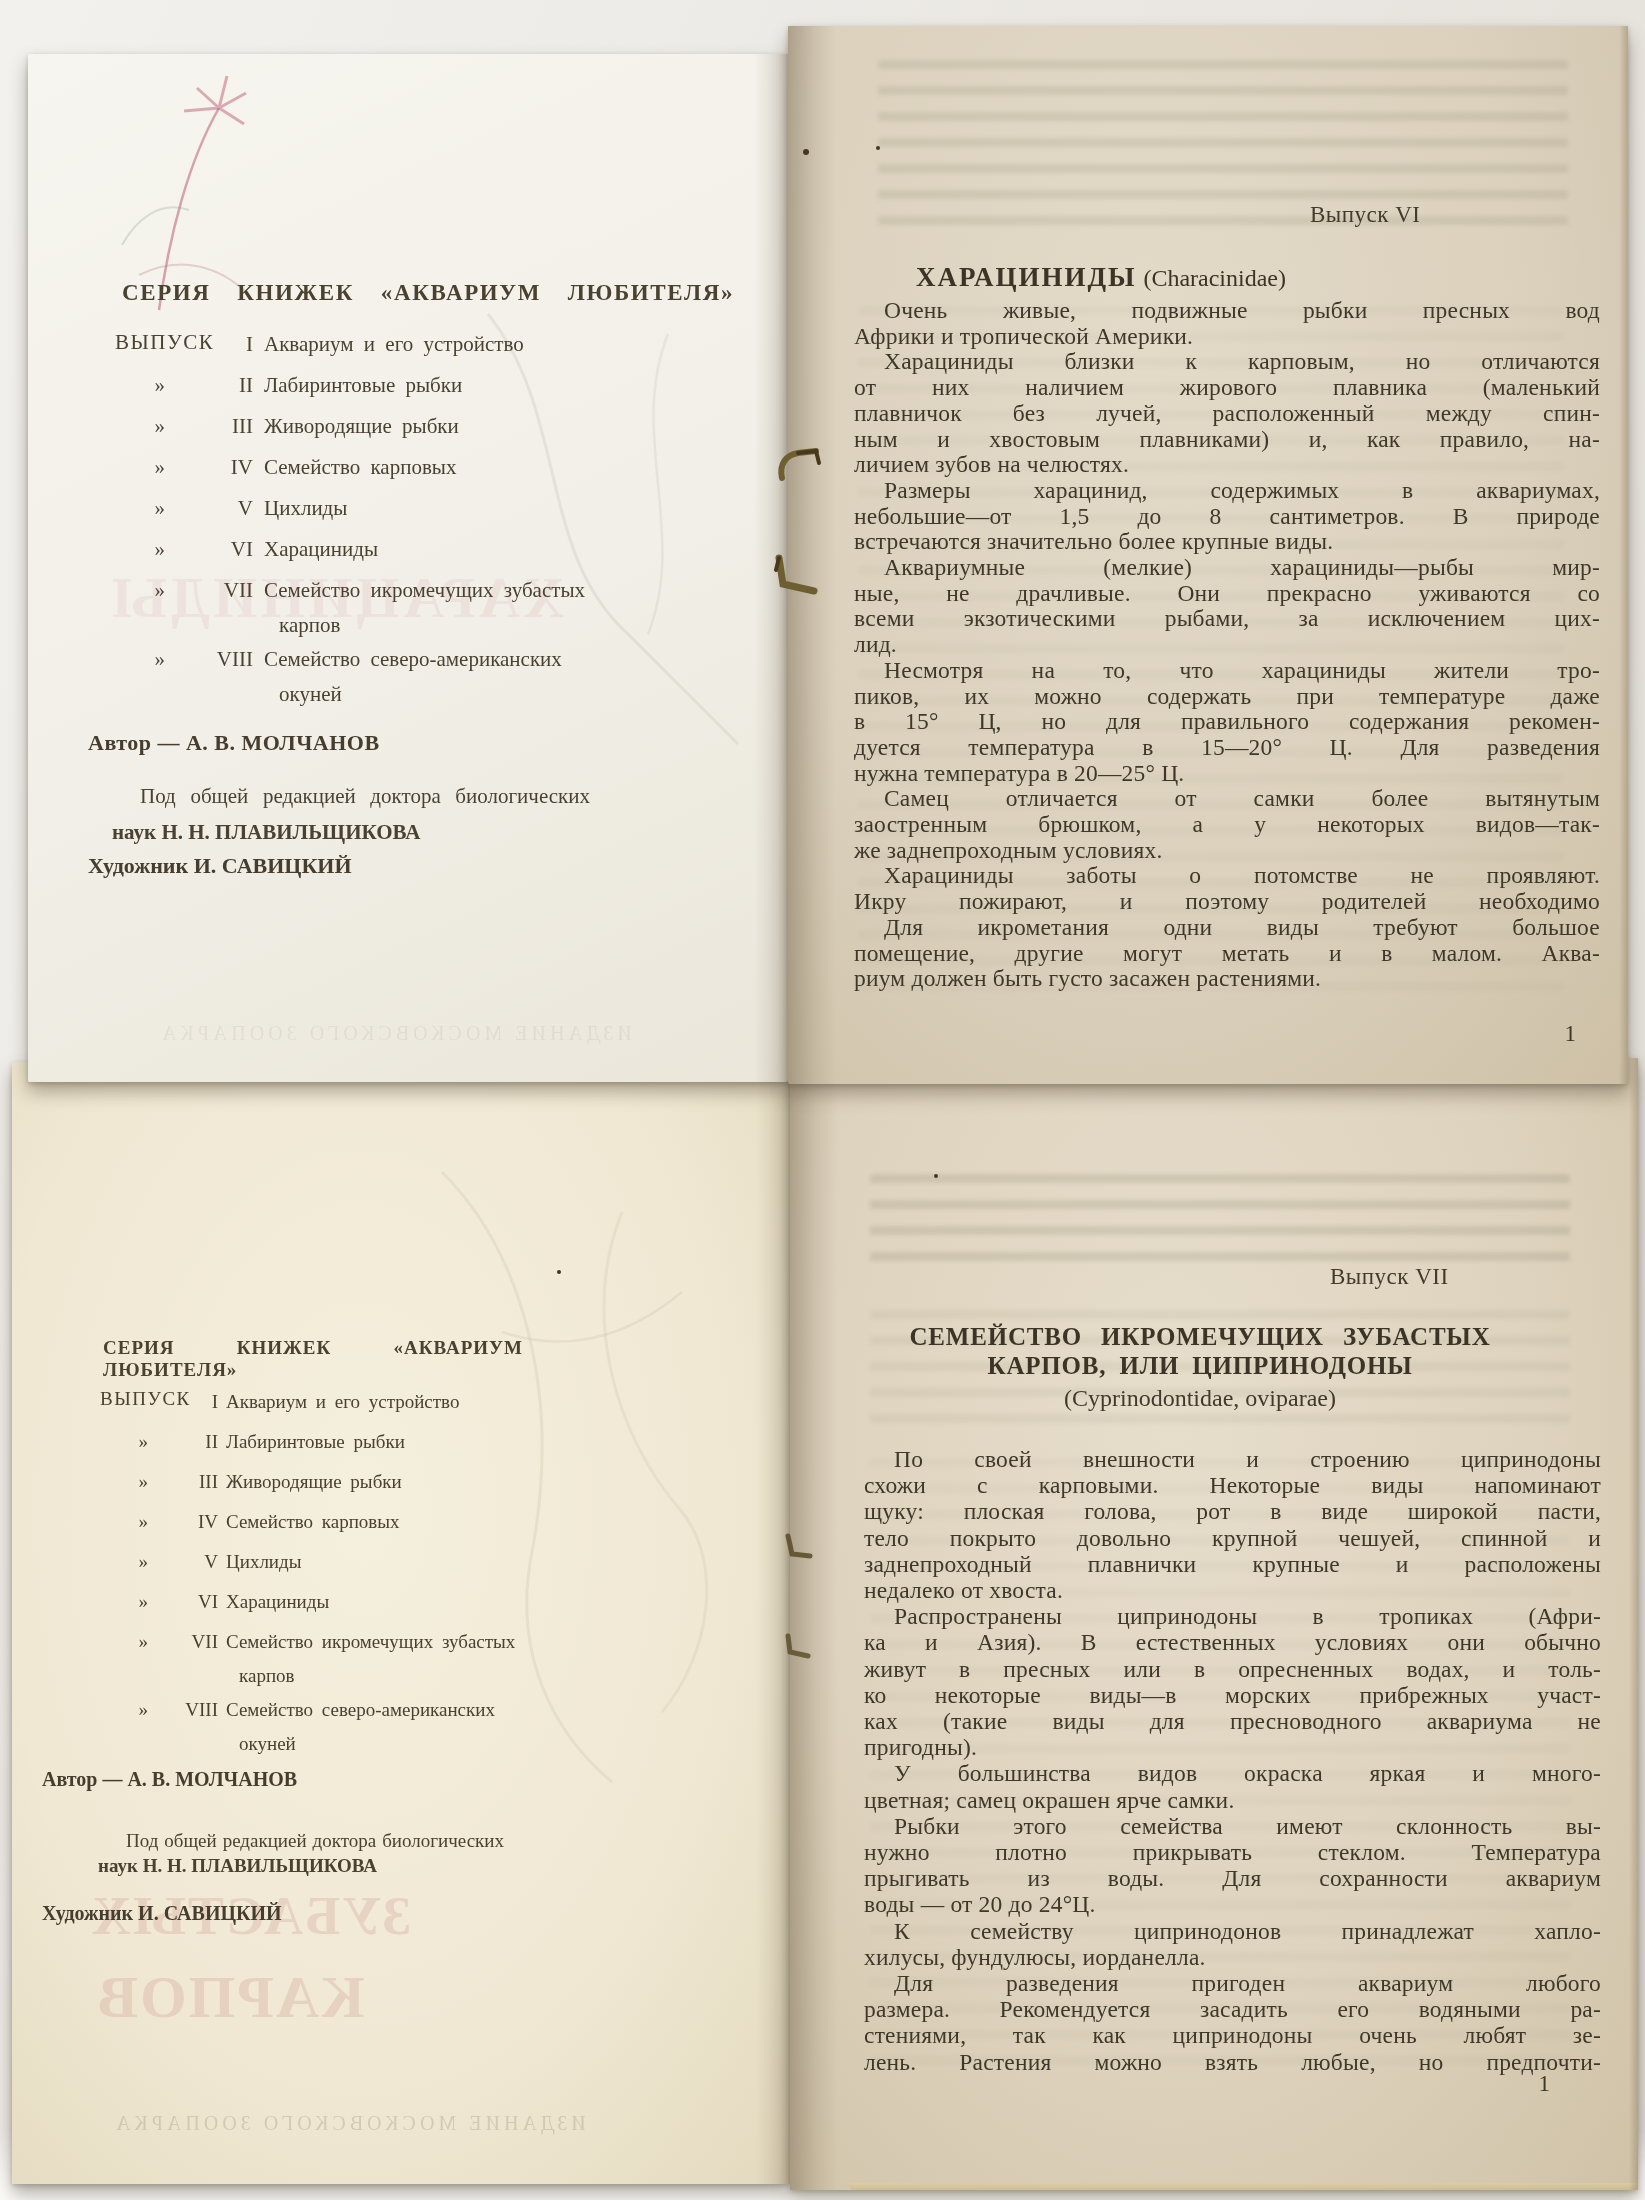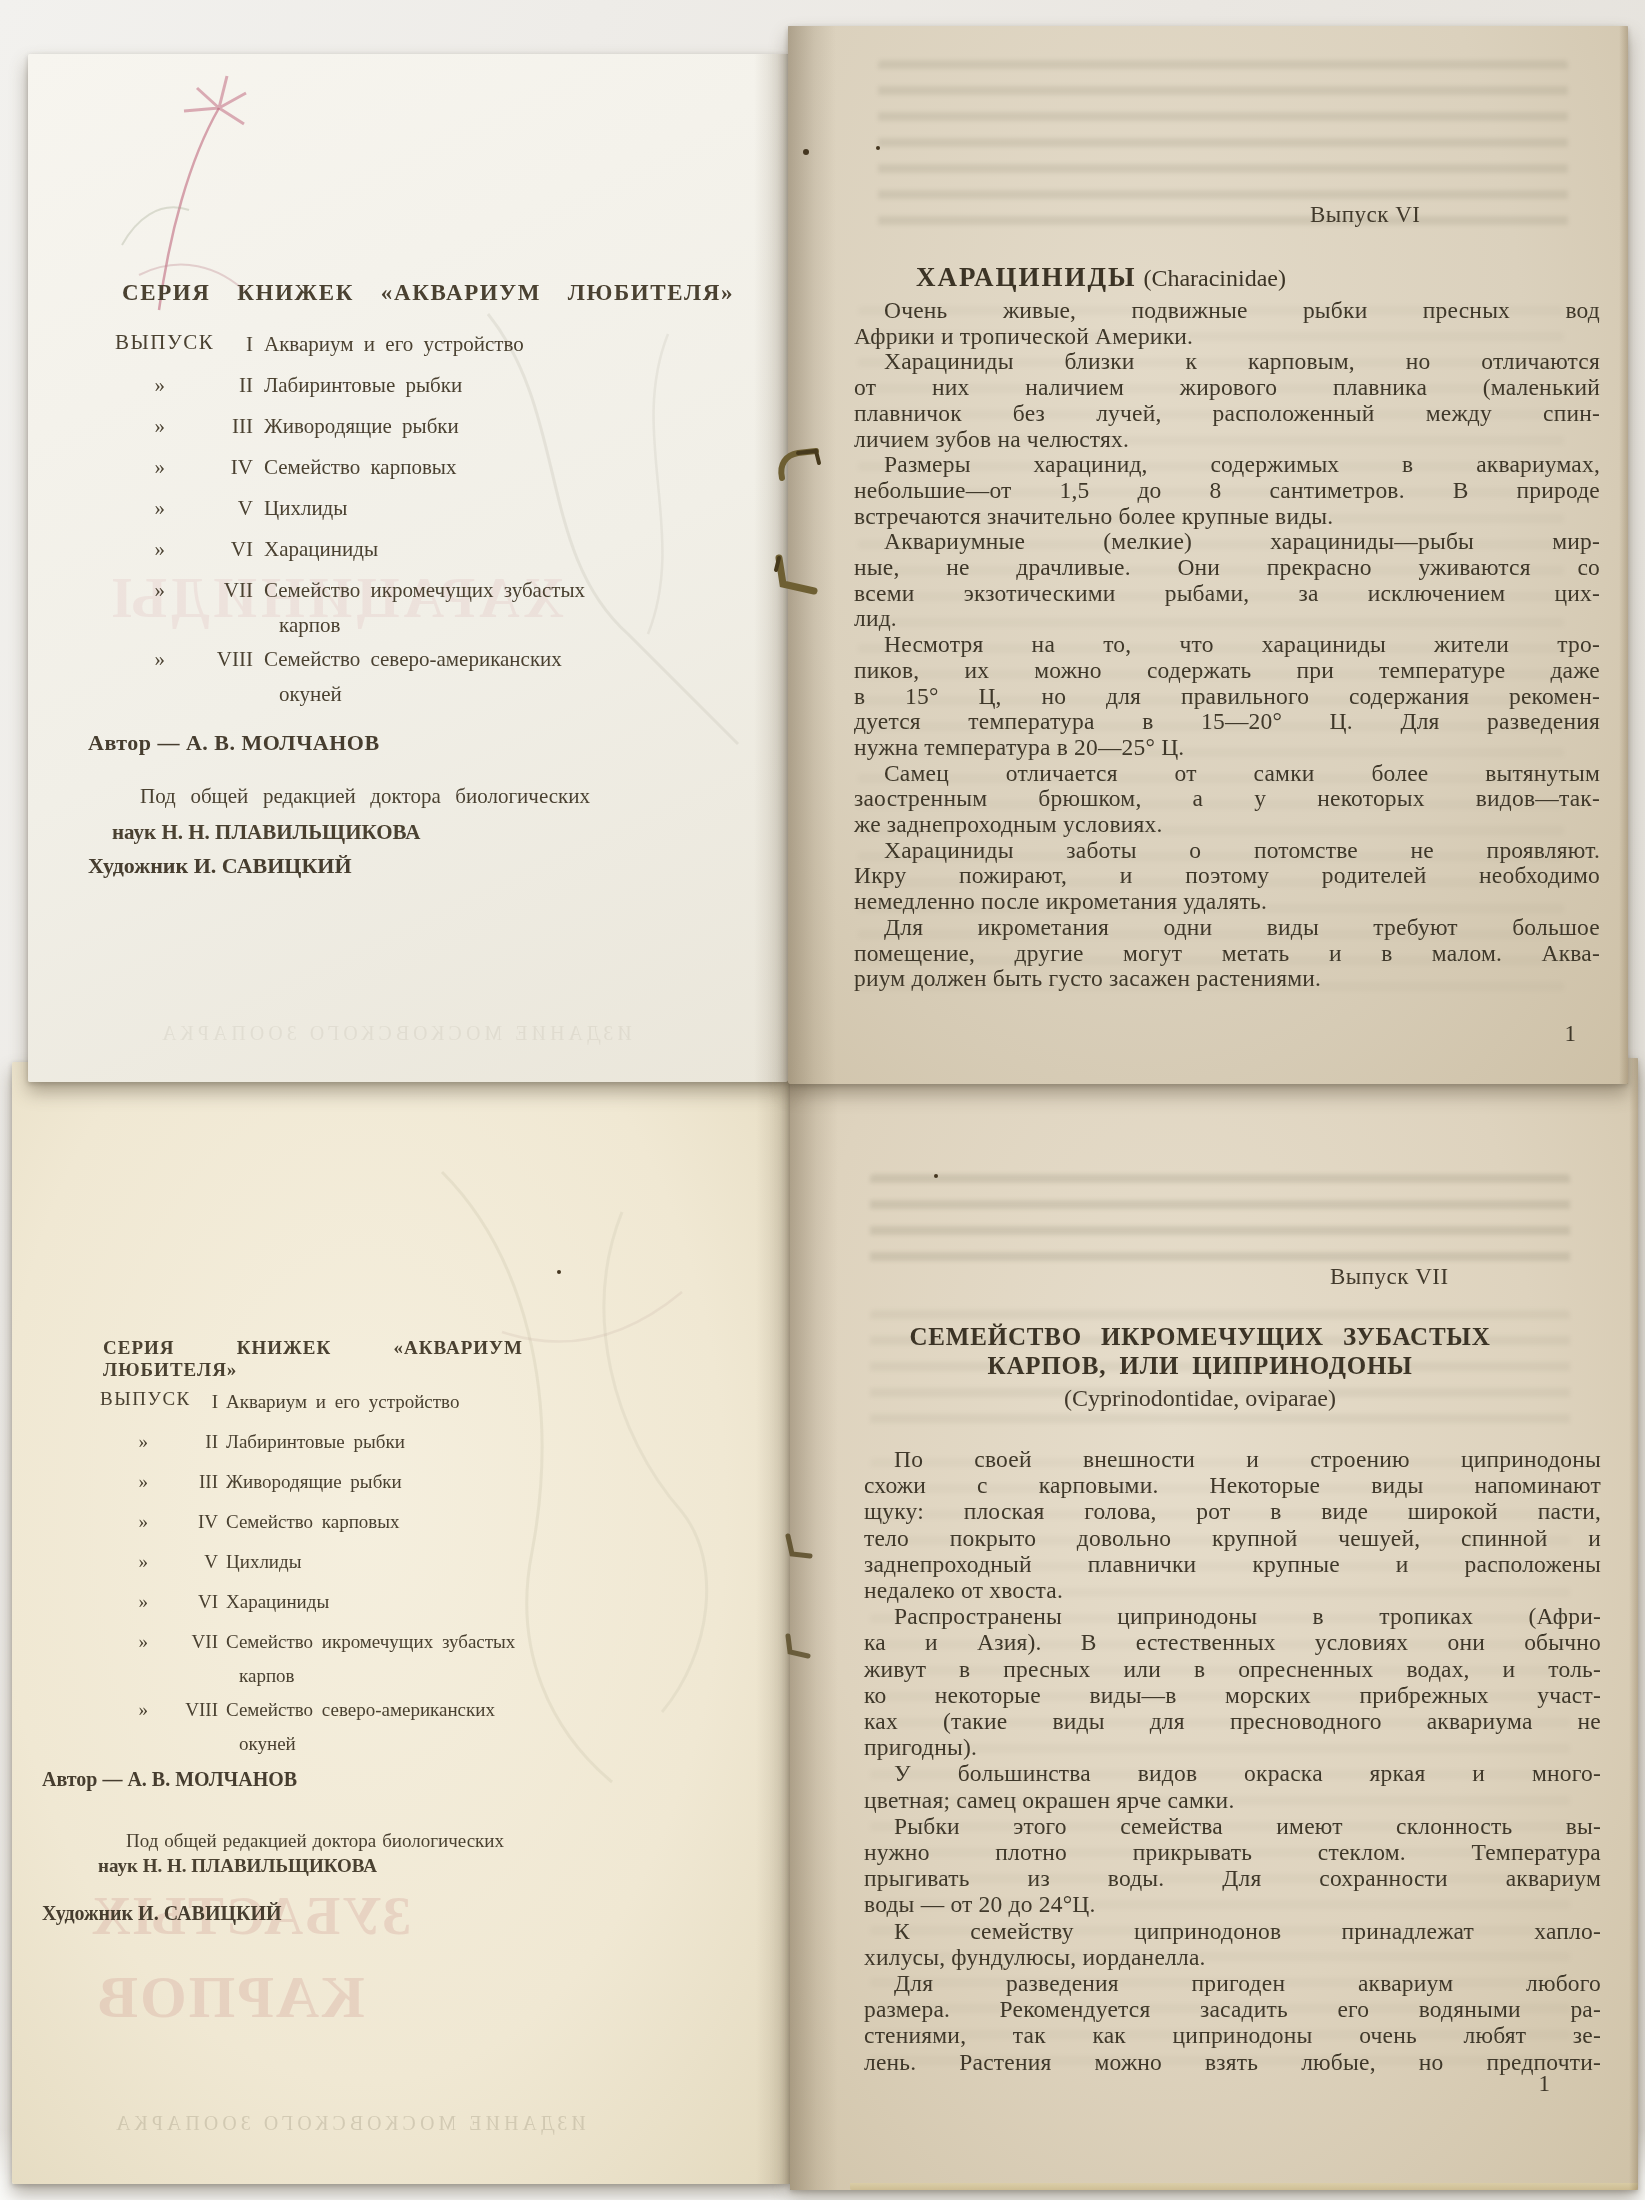--- a/index.html
+++ b/index.html
@@ -345,39 +345,39 @@
     <div class="rtitle rt-t">
       <span class="tb">ХАРАЦИНИДЫ</span>
       <span class="tl">(Characinidae)</span>
     </div>
     <div class="rbody rb-t">
         <div class="bline first">Очень живые, подвижные рыбки пресных вод</div>
         <div class="bline last">Африки и тропической Америки.</div>
         <div class="bline first">Харациниды близки к карповым, но отличаются</div>
         <div class="bline">от них наличием жирового плавника (маленький</div>
         <div class="bline">плавничок без лучей, расположенный между спин-</div>
+        <div class="bline">ным и хвостовым плавниками) и, как правило, на-</div>
         <div class="bline last">личием зубов на челюстях.</div>
         <div class="bline first">Размеры харацинид, содержимых в аквариумах,</div>
         <div class="bline">небольшие—от 1,5 до 8 сантиметров. В природе</div>
         <div class="bline last">встречаются значительно более крупные виды.</div>
         <div class="bline first">Аквариумные (мелкие) харациниды—рыбы мир-</div>
         <div class="bline">ные, не драчливые. Они прекрасно уживаются со</div>
         <div class="bline">всеми экзотическими рыбами, за исключением цих-</div>
         <div class="bline last">лид.</div>
         <div class="bline first">Несмотря на то, что харациниды жители тро-</div>
         <div class="bline">пиков, их можно содержать при температуре даже</div>
         <div class="bline">в 15° Ц, но для правильного содержания рекомен-</div>
         <div class="bline">дуется температура в 15—20° Ц. Для разведения</div>
         <div class="bline last">нужна температура в 20—25° Ц.</div>
         <div class="bline first">Самец отличается от самки более вытянутым</div>
         <div class="bline">заостренным брюшком, а у некоторых видов—так-</div>
         <div class="bline last">же заднепроходным условиях.</div>
         <div class="bline first">Харациниды заботы о потомстве не проявляют.</div>
         <div class="bline">Икру пожирают, и поэтому родителей необходимо</div>
-        <div class="bline last">немедленно после икрометания удалять.</div>
         <div class="bline first">Для икрометания одни виды требуют большое</div>
         <div class="bline">помещение, другие могут метать и в малом. Аква-</div>
         <div class="bline last">риум должен быть густо засажен растениями.</div>
       </div>
     <div class="folio fo-t">1</div>
   </div>
 
   <svg class="staple" style="left:772px;top:442px;" width="52" height="44" viewBox="0 0 52 44">
     <path d="M10 36 C7 22 14 13 26 11 L44 9" fill="none" stroke="#6e5f33" stroke-width="6" stroke-linecap="round"></path>
     <path d="M26 11 L44 9 L47 21" fill="none" stroke="#46391c" stroke-width="4" stroke-linecap="round"></path>

